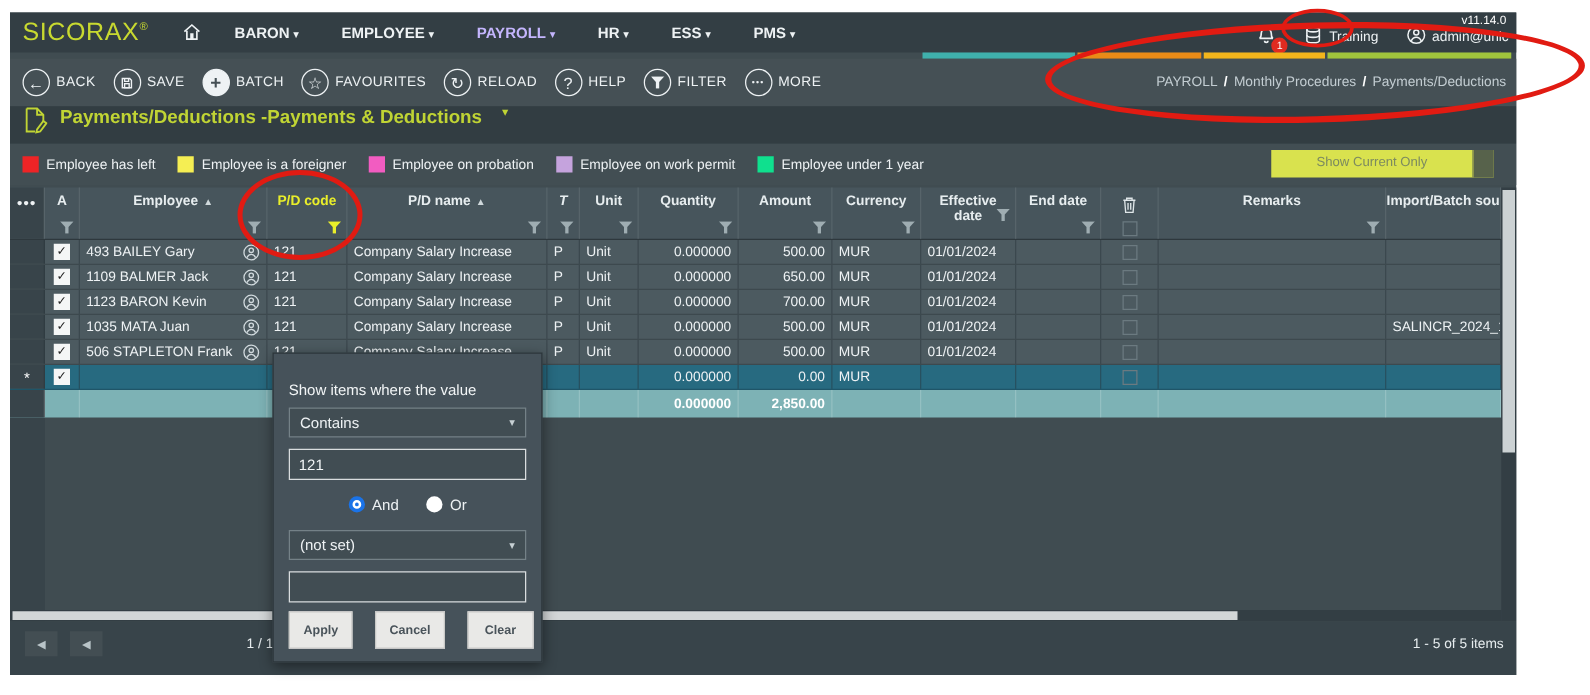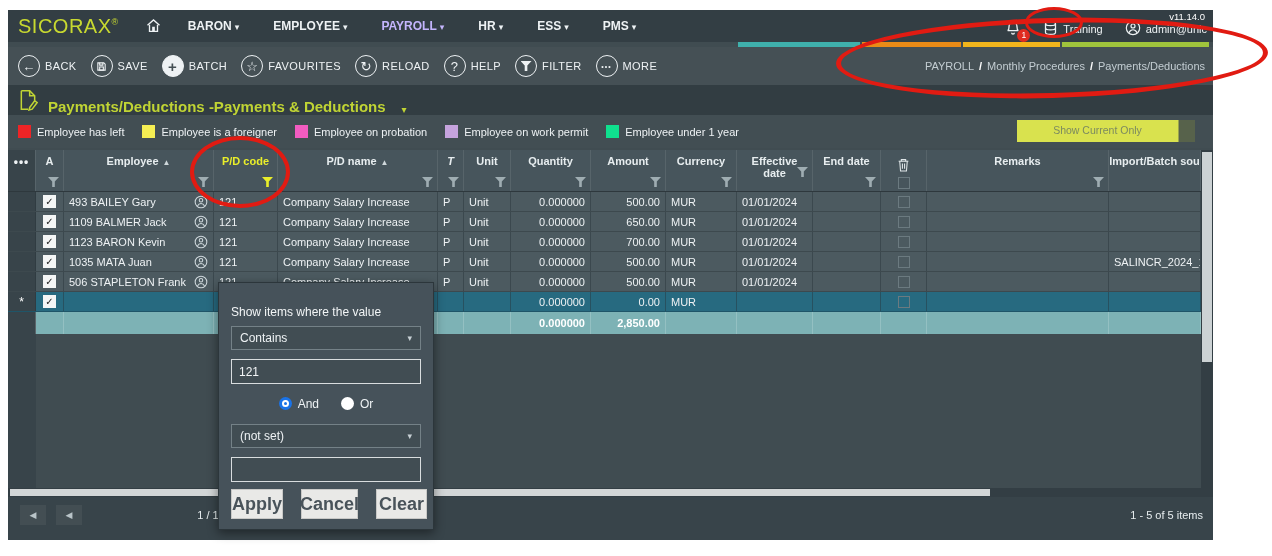--- a/index.html
+++ b/index.html
@@ -40,21 +40,21 @@
   .tb-btn { display:flex; align-items:center; gap:5px; font-size:11px; letter-spacing:.4px; cursor:pointer; }
   .circ { width:22px; height:22px; border:1.6px solid #eef2f4; border-radius:50%;
     display:flex; align-items:center; justify-content:center; font-size:13px; line-height:1; }
   .circ.fill { background:#eef2f4; color:#455055; font-weight:bold; font-size:15px; }
   .circ svg { display:block; }
   .breadcrumb { position:absolute; right:8px; top:13px; font-size:11px; color:#c3cdd2; }
   .breadcrumb .sep { color:#ffffff; font-weight:bold; padding:0 5px; }
 
   
   .titlebar { position:absolute; left:0; top:75px; width:100%; height:30px; background:#323d42;
-    display:flex; align-items:flex-end; gap:10px; padding-left:10px; }
+    display:flex; align-items:flex-start; gap:10px; padding-left:10px; }
   .page-title { color:#c0d434; font-size:15px; font-weight:bold; }
   .page-title-caret { color:#c0d434; font-size:10px; margin-left:6px; }
 
   
   .legendbar { position:absolute; left:0; top:105px; width:100%; height:33px; background:#424e53;
     display:flex; align-items:center; padding-left:10px; gap:18px; }
   .leg { display:flex; align-items:center; gap:6px; font-size:11px; }
   .sw { width:13px; height:13px; display:inline-block; }
   .sco-btn { position:absolute; right:18px; top:5px; width:178px; height:22px; background:#d9e24e;
     display:flex; cursor:pointer; }
@@ -124,21 +124,21 @@
   .sel .sel-caret { font-size:9px; color:#c7d0d4; }
   .inp { margin-top:9px; height:25px; background:#414d53; border:1px solid #d9dddf; width:100%;
     color:#f2f5f6; font-size:12px; padding:0 7px; font-family:inherit; }
   .radios { display:flex; justify-content:center; gap:22px; margin:13px 0; align-items:center; }
   .radio-item { display:flex; align-items:flex-start; gap:6px; font-size:12px; cursor:pointer; }
   .rad { width:13px; height:13px; border-radius:50%; background:#ffffff; position:relative; }
   .rad.on { background:#1a73e8; }
   .rad.on::after { content:""; position:absolute; left:3px; top:3px; width:7px; height:7px;
     border-radius:50%; border:2px solid #fff; box-sizing:border-box; }
   .popup-btns { position:absolute; left:12px; right:6px; bottom:10px; display:flex; gap:18px; }
-  .pbtn { height:30px; background:#e9e9e7; color:#49535a; font-weight:bold; font-size:18px;
+  .pbtn { height:30px; background:#e9e9e7; color:#49535a; font-weight:bold; font-size:10px;
     border:1px solid #c9c9c7; display:flex; align-items:center; justify-content:center; cursor:pointer; }
   .pbtn1{width:53px;} .pbtn2{width:57px;} .pbtn3{width:55px;}
 
   
   .ann { position:absolute; border-radius:50%; z-index:60; pointer-events:none; }
   .ann-bell { left:1025px; top:7px; width:58px; height:31px; border:3px solid #e11b12; }
   .ann-bc { left:836px; top:18px; width:432px; height:80px; border:5px solid #e11b12; transform:rotate(-1.5deg); }
   .ann-pd { left:190px; top:136px; width:100px; height:72px; border:4px solid #e11b12; }
 </style>
 </head>

